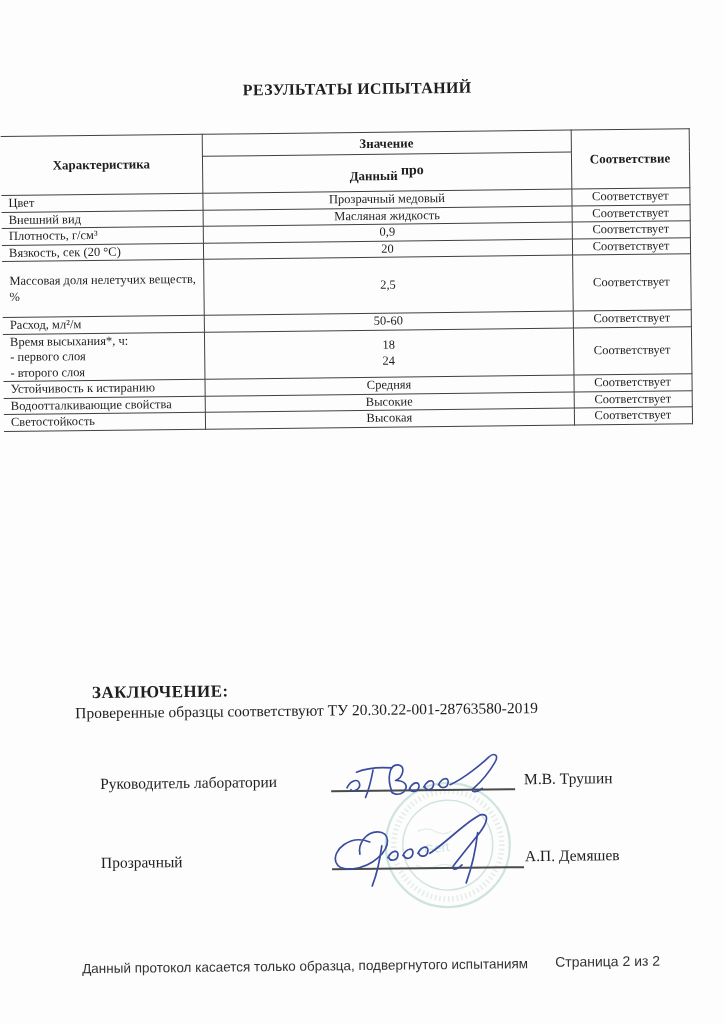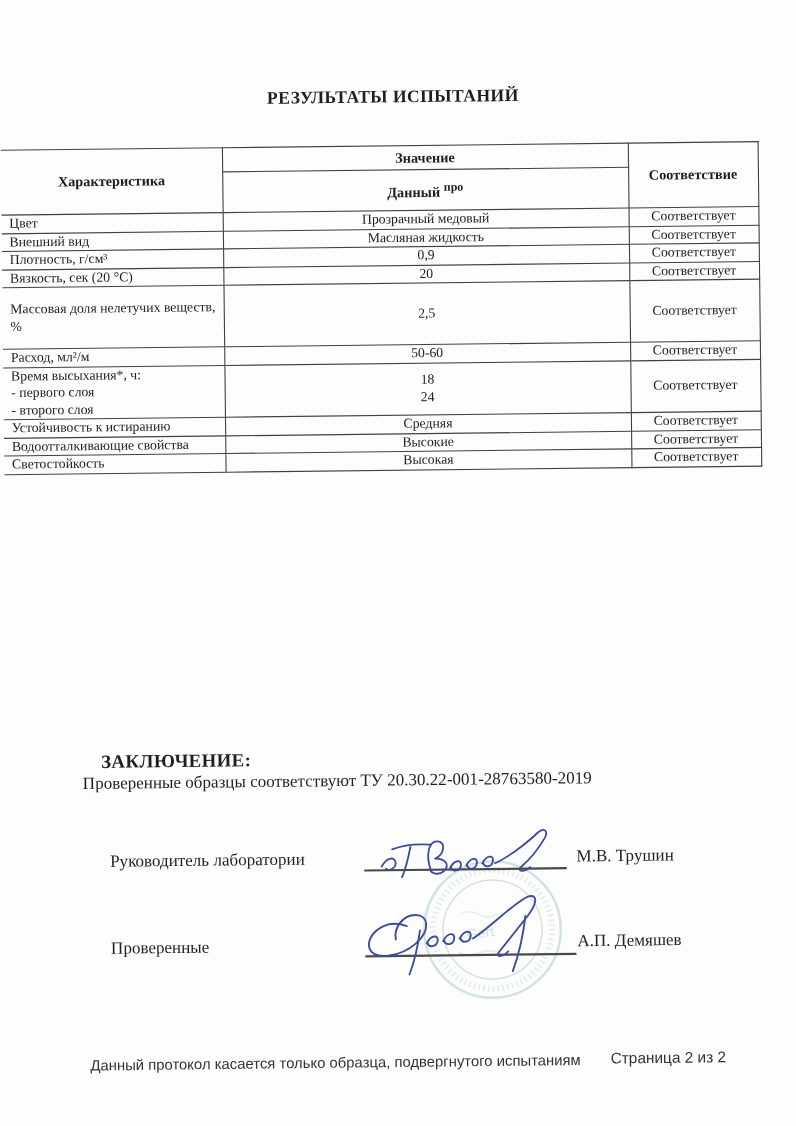--- a/index.html
+++ b/index.html
@@ -47,21 +47,21 @@
   .results th:first-child, .results td:first-child { border-left: none; }
   .results th { font-weight: bold; font-size: 13px; text-align: center; }
   .hr1 th { height: 21px; }
   .hr2 th { height: 36px; }
   td.c-char { text-align: left; padding: 0 4px 0 7px; }
   .c-val, .c-comp { text-align: center; }
   tr.br { height: 16px; }
   tr.tall-mass { height: 56px; }
   tr.tall-time { height: 47px; }
   .preline { white-space: pre-line; }
-  sup.sup { font-size: 11px; font-weight: bold; }
+  sup.sup { font-size: 14px; font-weight: bold; }
 
   .concl-head {
     position: absolute;
     left: 90px; top: 680px;
     font-size: 17px;
     font-weight: bold;
     letter-spacing: 0.4px;
   }
   .concl-text {
     position: absolute;
@@ -207,21 +207,21 @@
         <path d="M33 22 C31 32 28 43 25 50"></path>
         <path d="M52 44 C47 30 50 16 59 17 C67 18 64 30 56 33 C66 33 70 39 64 45 C59 49 52 47 51 43"></path>
         <path d="M70 42 C74 34 81 34 80 40 C79 45 72 46 71 42"></path>
         <path d="M85 40 C89 32 96 32 95 38 C94 44 87 44 86 40"></path>
         <path d="M100 38 C104 30 111 30 110 36 C109 42 102 42 101 38"></path>
         <path d="M112 38 C126 32 146 16 152 10 C158 5 163 8 158 16 C152 26 143 36 136 42 C132 46 139 47 145 42"></path>
       </g>
     </svg>
     <div class="sig-name name-1">М.В. Трушин</div>
 
-    <div class="sig-role role-2">Проверенные</div>
+    <div class="sig-role role-2">Прозрачный</div>
     <div class="sig-line line-2"></div>
     <svg class="sig-svg sig-2" width="205" height="80" viewBox="0 0 205 80" style="color: rgb(58, 76, 159);">
       <g fill="none" stroke="currentColor" stroke-width="1.7" stroke-linecap="round" stroke-linejoin="round">
         <path d="M44 32 C24 24 6 40 10 52 C14 63 38 60 52 48 C66 36 64 22 52 22 C40 22 32 34 34 44"></path>
         <path d="M56 36 C54 50 50 66 46 76"></path>
         <path d="M62 48 C66 40 73 40 72 46 C71 51 64 52 63 48"></path>
         <path d="M77 46 C81 38 88 38 87 44 C86 50 79 50 78 46"></path>
         <path d="M92 44 C96 36 103 36 102 42 C101 48 94 48 93 44"></path>
         <path d="M104 44 C120 34 146 8 156 6 C164 5 162 14 154 24 C146 34 136 46 128 56 C124 61 130 62 136 56"></path>
         <path d="M152 24 C150 40 146 58 140 74"></path>

